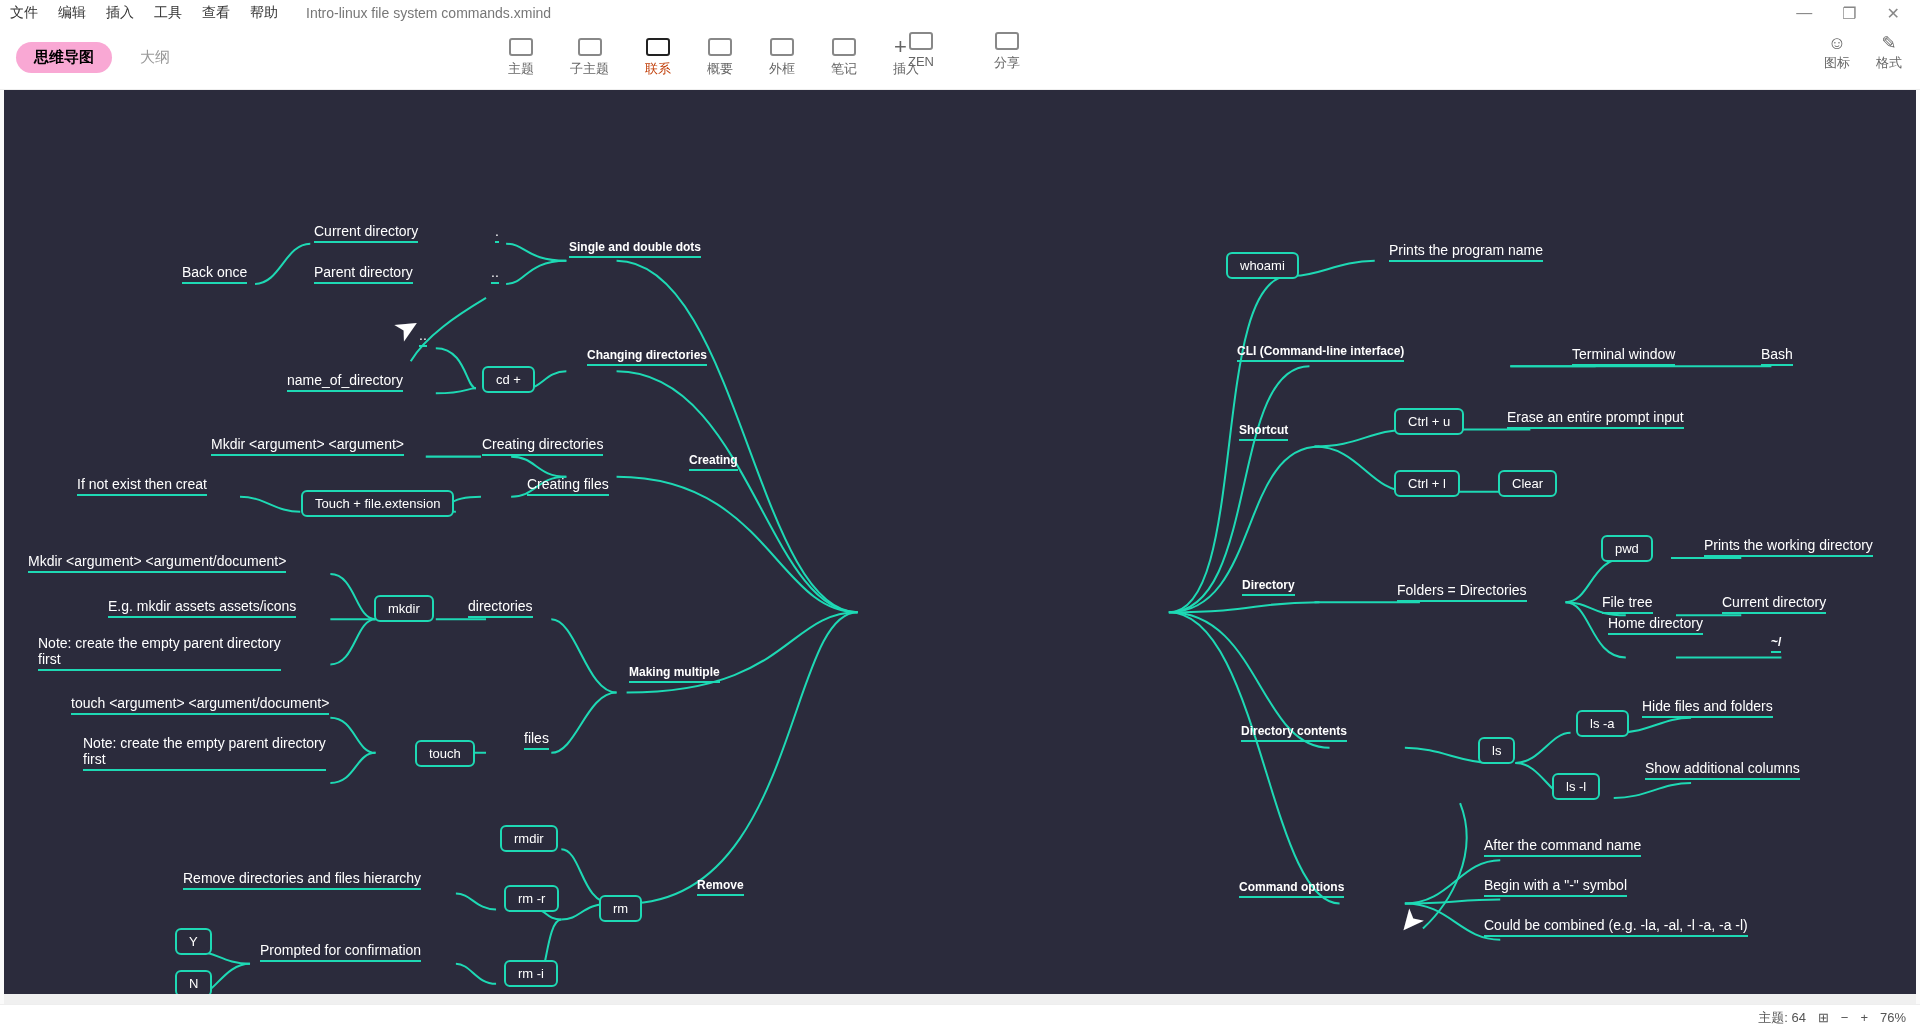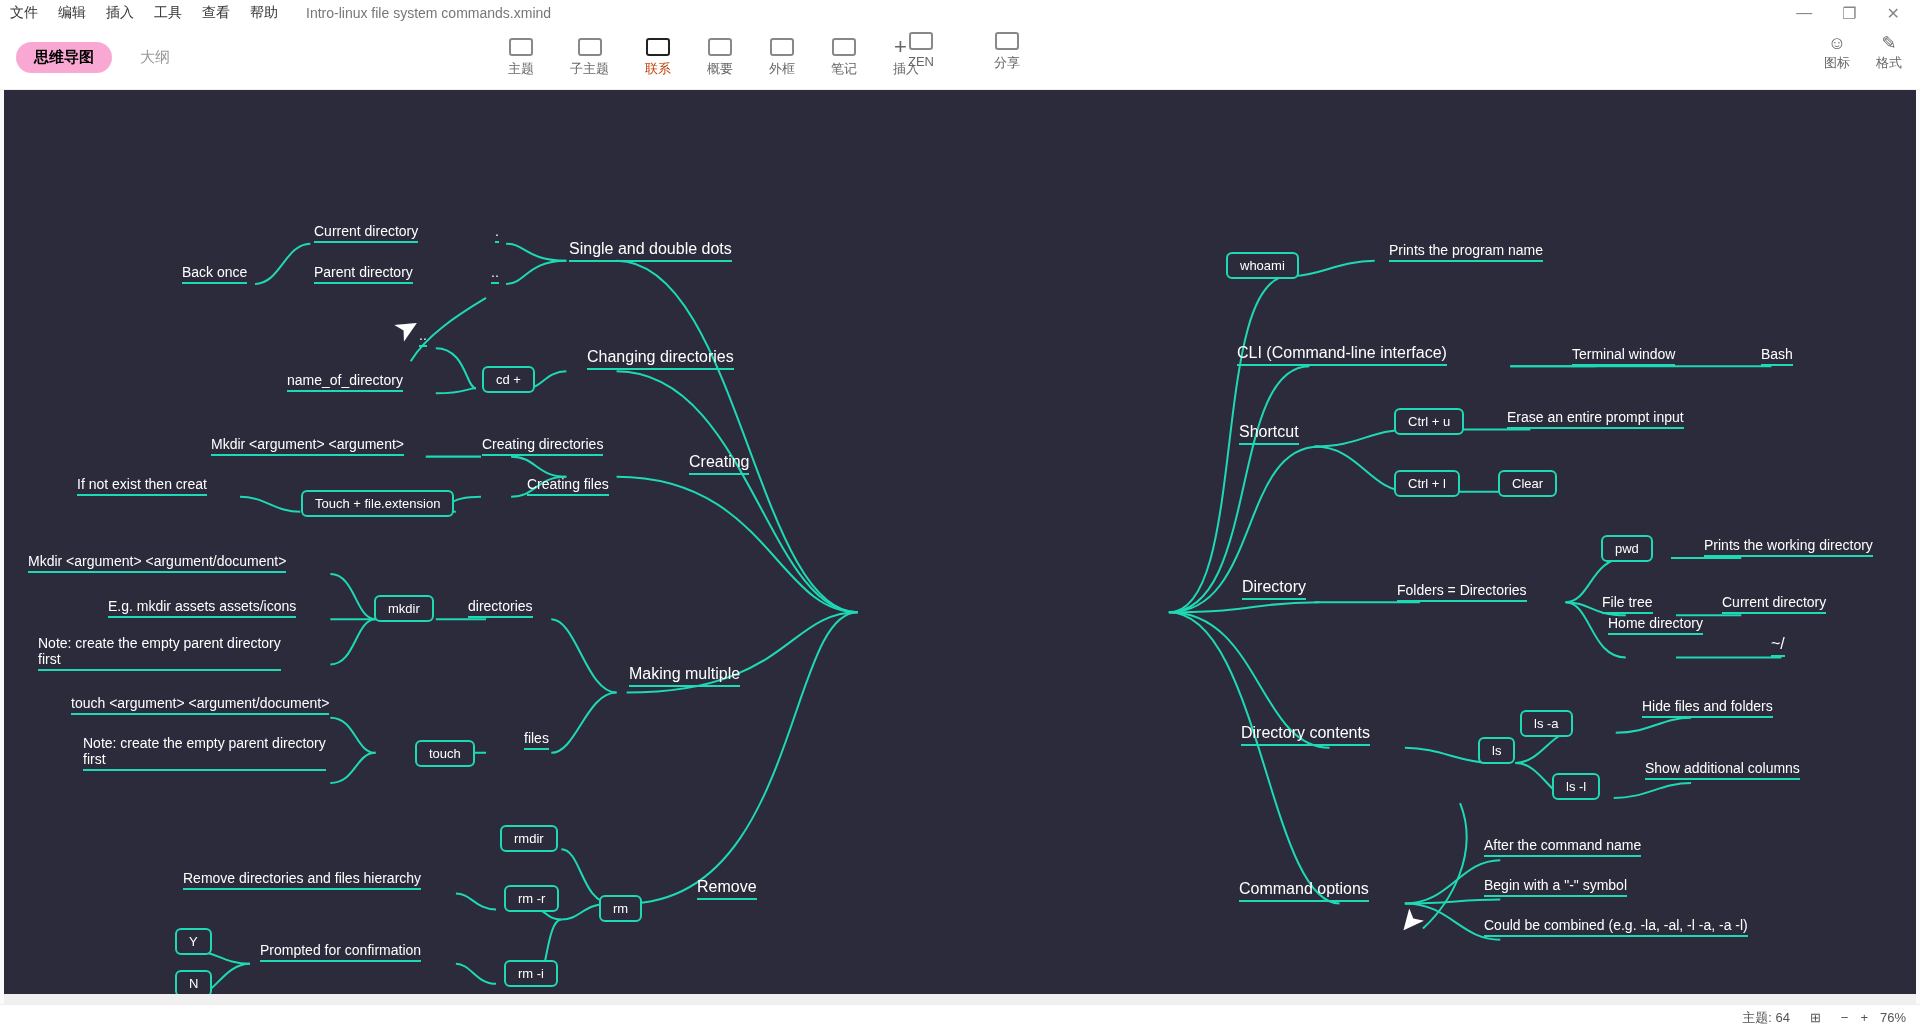--- a/index.html
+++ b/index.html
@@ -18,27 +18,27 @@
 .tb-icon{width:24px;height:18px;border:2px solid #888;border-radius:3px;margin-bottom:4px}
 .tb-item.active .tb-icon{border-color:#222}
 .tb-item.active{color:#c2410c}
 .tb-right{position:absolute;right:18px;top:32px;display:flex;gap:26px;align-items:center}
 .tb-right .tb-item{font-size:13px}
 .tb-right2{position:absolute;right:900px;top:32px;display:flex;gap:60px}
 .canvas-wrap{position:absolute;top:90px;left:4px;right:4px;bottom:26px;background:#2b2b3c;overflow:hidden}
 .canvas{position:relative;width:100%;height:100%}
 .node{position:absolute;color:#fff;font-size:14px;white-space:nowrap}
 .node.underline::after{content:"";position:absolute;left:0;right:0;bottom:-4px;height:2px;background:#1ed9b4}
-.node.bold{font-weight:normal;font-size:16px}
+.node.bold{font-weight:bold;font-size:12px}
 .hex{position:absolute;border:2px solid #1ed9b4;color:#fff;font-size:13px;padding:4px 12px;border-radius:6px;background:#2b2b3c}
 .root{position:absolute;left:840px;top:465px;background:#c4e86b;color:#1a3a2a;font-weight:bold;font-size:22px;padding:22px 36px;border-radius:36px;text-align:center;line-height:1.3}
 svg.connections{position:absolute;top:0;left:0;width:100%;height:100%;pointer-events:none}
 svg.connections path{stroke:#1ed9b4;stroke-width:2;fill:none}
 .arrow{position:absolute;color:#fff;font-size:30px}
-.statusbar{position:absolute;bottom:0;left:0;right:0;height:26px;background:#fff;display:flex;justify-content:flex-end;align-items:center;font-size:13px;color:#555;padding:0 14px;gap:20px;border-top:1px solid #eee}
+.statusbar{position:absolute;bottom:0;left:0;right:0;height:26px;background:#fff;display:flex;justify-content:flex-end;align-items:center;font-size:13px;color:#555;padding:0 14px;gap:12px;border-top:1px solid #eee}
 .statusbar .zoom{display:flex;gap:12px;align-items:center}
 .scroller{position:absolute;bottom:26px;left:4px;right:4px;height:10px;background:#f0f0f0}
 </style>
 </head>
 <body>
 
 <div class="menubar">
   <span>文件</span>
   <span>编辑</span>
   <span>插入</span>
@@ -244,21 +244,21 @@
 <div class="node underline" style="left:1393px;top:492px">Folders = Directories</div>
 <div class="hex" style="left:1597px;top:445px">pwd</div>
 <div class="node underline" style="left:1700px;top:447px">Prints the working directory</div>
 <div class="node underline" style="left:1598px;top:504px">File tree</div>
 <div class="node underline" style="left:1718px;top:504px">Current directory</div>
 <div class="node underline" style="left:1604px;top:525px">Home directory</div>
 <div class="node bold underline" style="left:1767px;top:545px">~/</div>
 
 <div class="node bold underline" style="left:1237px;top:634px">Directory contents</div>
 <div class="hex" style="left:1474px;top:647px">ls</div>
-<div class="hex" style="left:1516px;top:620px">ls -a</div>
+<div class="hex" style="left:1572px;top:620px">ls -a</div>
 <div class="hex" style="left:1548px;top:683px">ls -l</div>
 <div class="node underline" style="left:1638px;top:608px">Hide files and folders</div>
 <div class="node underline" style="left:1641px;top:670px">Show additional columns</div>
 
 <div class="node bold underline" style="left:1235px;top:790px">Command options</div>
 <div class="node underline" style="left:1480px;top:747px">After the command name</div>
 <div class="node underline" style="left:1480px;top:787px">Begin with a "-" symbol</div>
 <div class="node underline" style="left:1480px;top:827px">Could be combined (e.g. -la, -al, -l -a, -a -l)</div>
 
 <div class="arrow" style="left:390px;top:220px;transform:rotate(-30deg)">➤</div>

